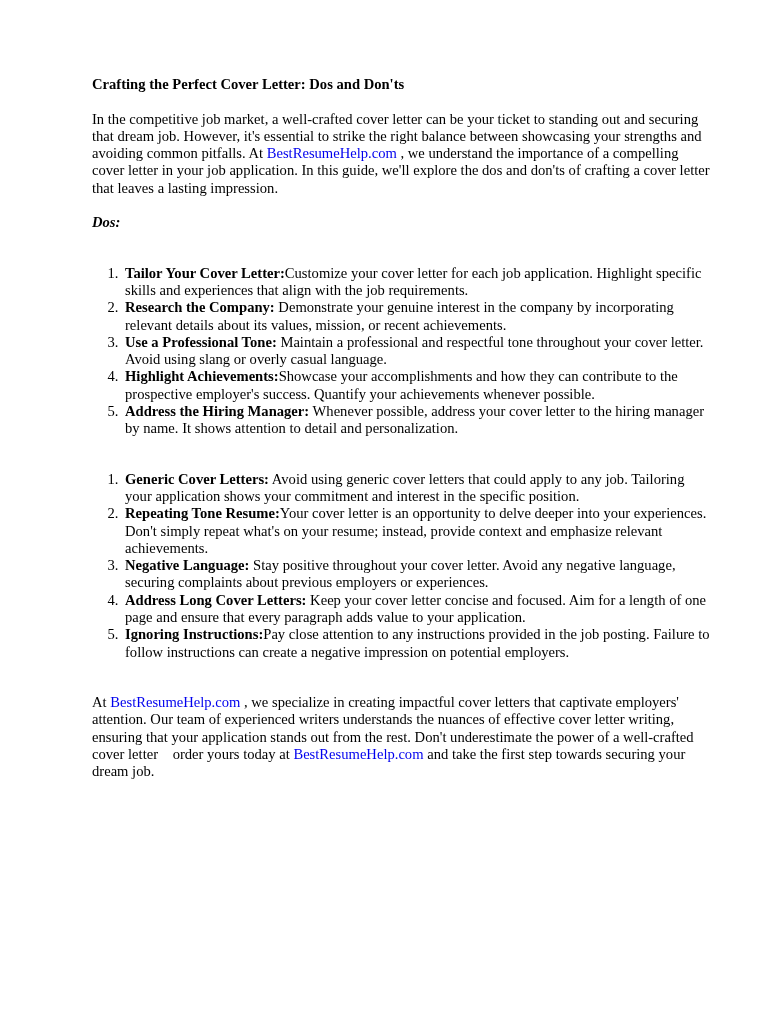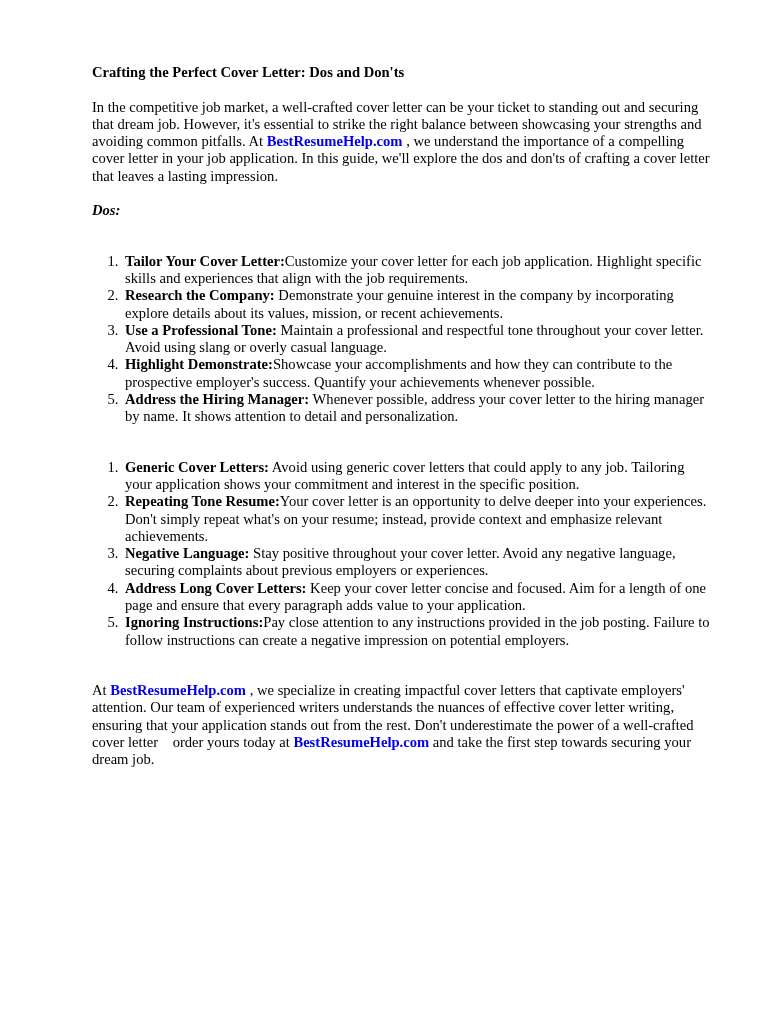--- a/index.html
+++ b/index.html
@@ -17,21 +17,21 @@
     color: #000000;
   }
   .page {
     box-sizing: border-box;
     width: 768px;
     height: 1024px;
     padding: 60px 54px 0 92px;
     background: #ffffff;
   }
   .doc-title {
-    margin: 4px 0 0 0;
+    margin: 16px 0 0 0;
     font-weight: bold;
   }
   p.para {
     margin: 17.3px 0;
   }
   p.section-heading {
     margin: 17.3px 0;
     font-weight: bold;
     font-style: italic;
   }
@@ -41,41 +41,41 @@
   }
   ol.doc-list li {
     margin: 0;
     padding-left: 3px;
   }
   .lead {
     font-weight: bold;
   }
   .doc-link {
     color: #0000EE;
-    font-weight: bold;
+    font-weight: normal;
     cursor: pointer;
     text-decoration: none;
   }
 </style>
 </head>
 <body>
 
 <div class="page">
 
   <p class="doc-title">Crafting the Perfect Cover Letter: Dos and Don'ts</p>
 
   <p class="para"><span>In the competitive job market, a well-crafted cover letter can be your ticket to standing out and securing that dream job. However, it's essential to strike the right balance between showcasing your strengths and avoiding common pitfalls. At </span><span class="doc-link">BestResumeHelp.com</span><span> , we understand the importance of a compelling cover letter in your job application. In this guide, we'll explore the dos and don'ts of crafting a cover letter that leaves a lasting impression.</span></p>
 
   <p class="section-heading">Dos:</p>
 
   <ol class="doc-list">
     <li><span class="lead">Tailor Your Cover Letter:</span><span>Customize your cover letter for each job application. Highlight specific skills and experiences that align with the job requirements.</span></li>
-    <li><span class="lead">Research the Company:</span><span> Demonstrate your genuine interest in the company by incorporating explore details about its values, mission, or recent achievements.</span></li>
+    <li><span class="lead">Research the Company:</span><span> Demonstrate your genuine interest in the company by incorporating relevant details about its values, mission, or recent achievements.</span></li>
     <li><span class="lead">Use a Professional Tone:</span><span> Maintain a professional and respectful tone throughout your cover letter. Avoid using slang or overly casual language.</span></li>
-    <li><span class="lead">Highlight Demonstrate:</span><span>Showcase your accomplishments and how they can contribute to the prospective employer's success. Quantify your achievements whenever possible.</span></li>
+    <li><span class="lead">Highlight Achievements:</span><span>Showcase your accomplishments and how they can contribute to the prospective employer's success. Quantify your achievements whenever possible.</span></li>
     <li><span class="lead">Address the Hiring Manager:</span><span> Whenever possible, address your cover letter to the hiring manager by name. It shows attention to detail and personalization.</span></li>
   </ol>
 
 
   <ol class="doc-list">
     <li><span class="lead">Generic Cover Letters:</span><span> Avoid using generic cover letters that could apply to any job. Tailoring your application shows your commitment and interest in the specific position.</span></li>
     <li><span class="lead">Repeating Tone Resume:</span><span>Your cover letter is an opportunity to delve deeper into your experiences. Don't simply repeat what's on your resume; instead, provide context and emphasize relevant achievements.</span></li>
     <li><span class="lead">Negative Language:</span><span> Stay positive throughout your cover letter. Avoid any negative language, securing complaints about previous employers or experiences.</span></li>
     <li><span class="lead">Address Long Cover Letters:</span><span> Keep your cover letter concise and focused. Aim for a length of one page and ensure that every paragraph adds value to your application.</span></li>
     <li><span class="lead">Ignoring Instructions:</span><span>Pay close attention to any instructions provided in the job posting. Failure to follow instructions can create a negative impression on potential employers.</span></li>

